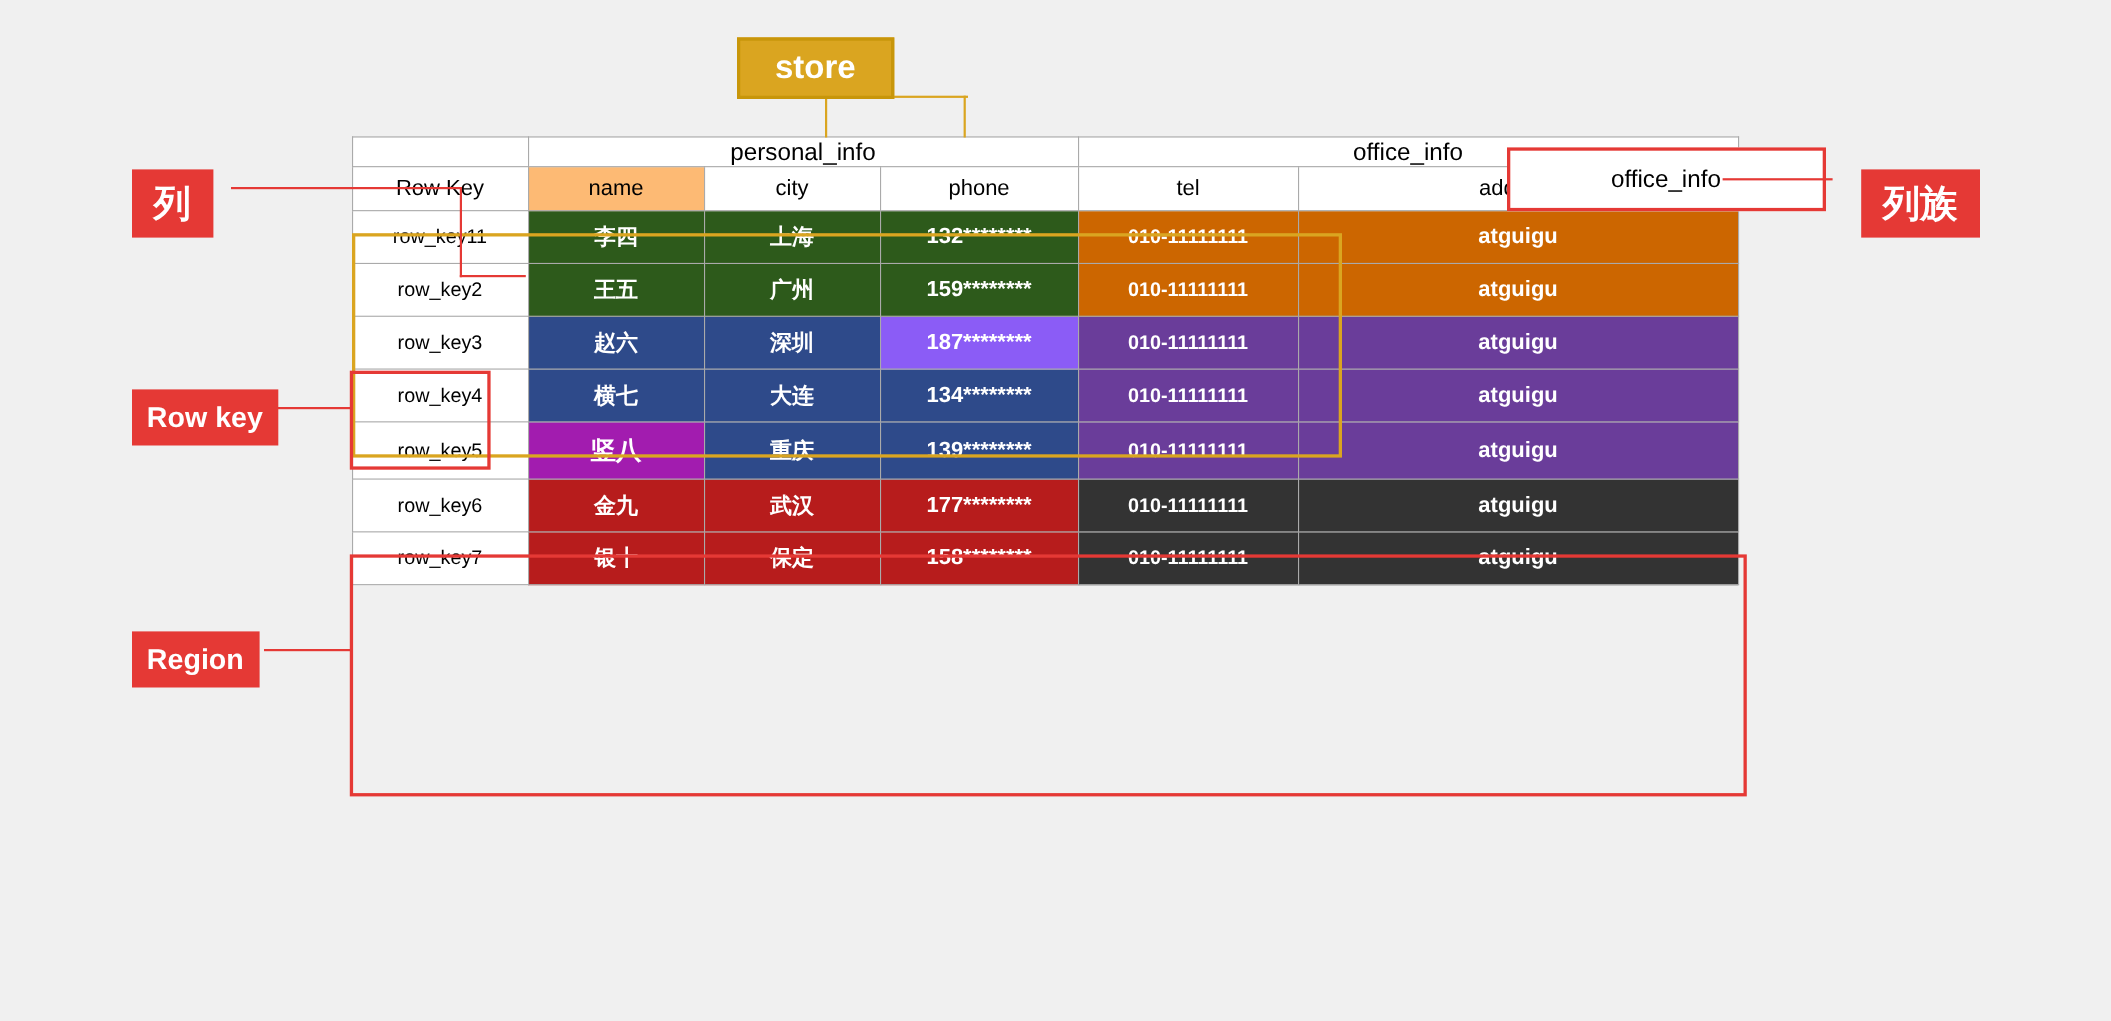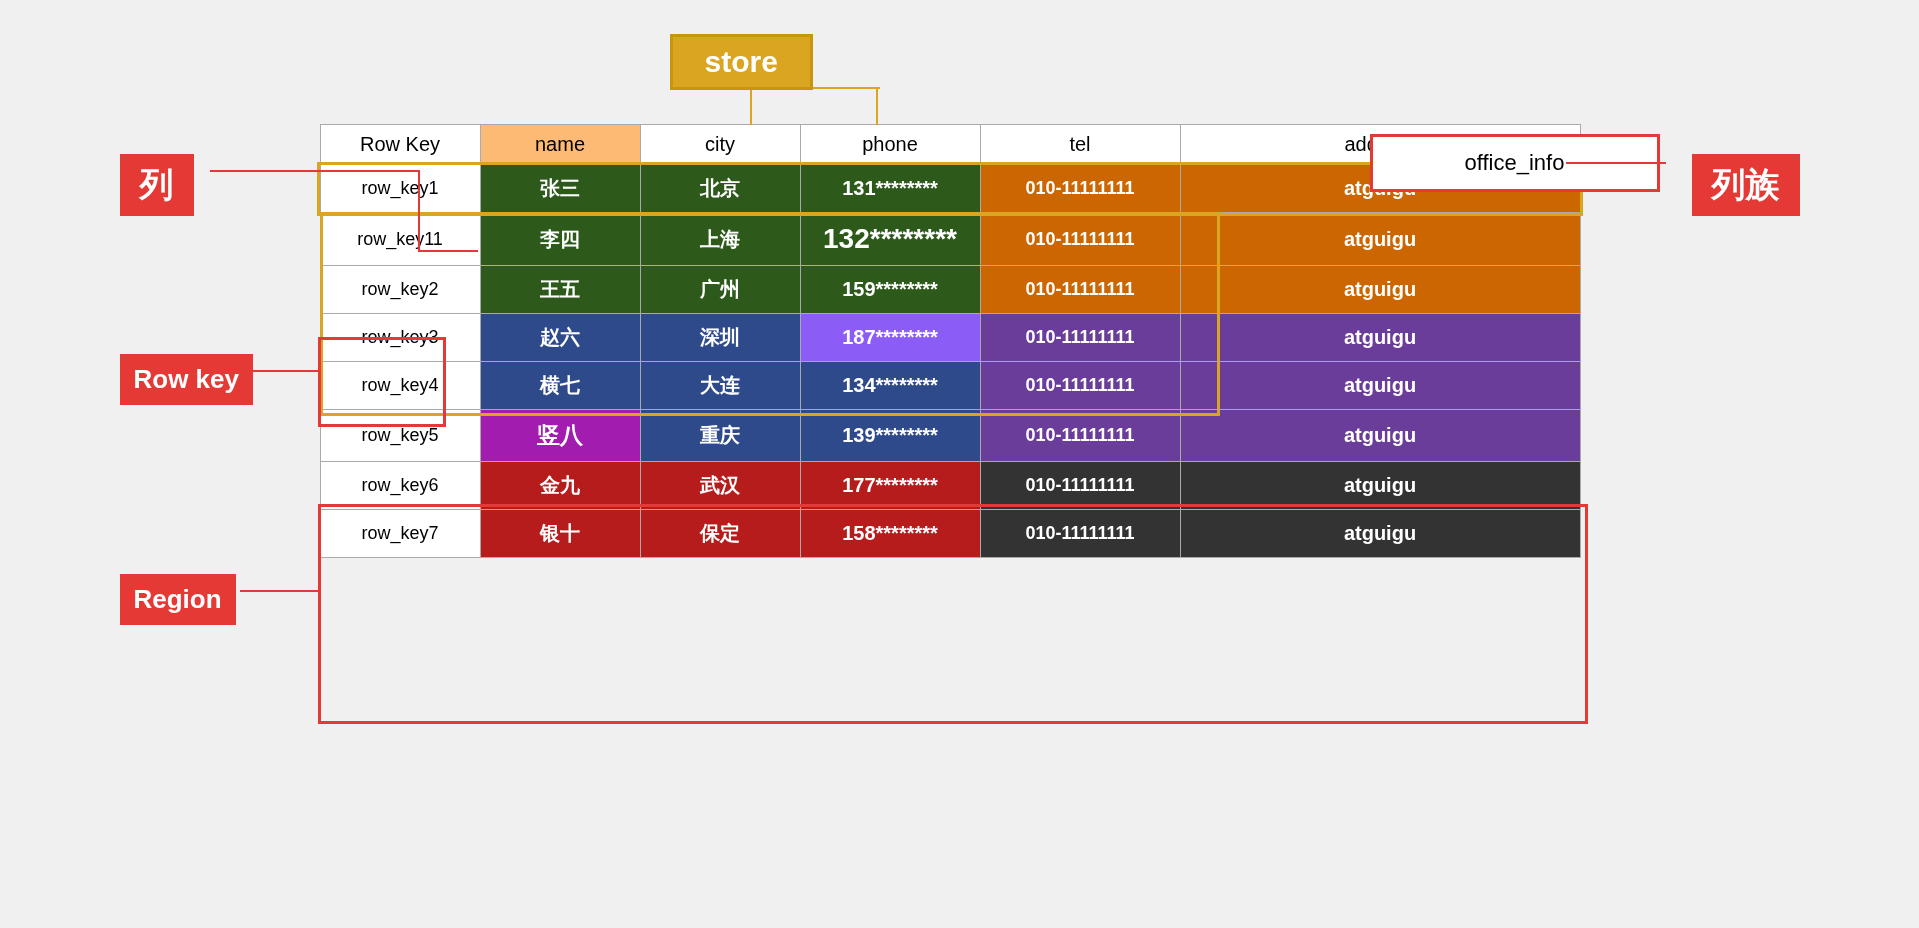--- a/index.html
+++ b/index.html
@@ -66,44 +66,41 @@
         <col style="width:160px">
         <col style="width:160px">
         <col style="width:160px">
         <col style="width:180px">
         <col style="width:200px">
         <col style="width:200px">
         <col style="width:200px">
       </colgroup>
 
       <tbody>
+          <tr>
+        <td style="border:1.5px solid #aaa; background:white; text-align:center;"></td>
+        <td colspan="3" style="border:1.5px solid #aaa; background:white; text-align:center; font-size:22px;">personal_info</td>
+        <td colspan="3" style="border:1.5px solid #aaa; background:white; text-align:center; font-size:22px;">office_info</td>
+      </tr>
 
       <tr>
         <td style="border:1.5px solid #aaa; background:white; text-align:center; font-size:20px; padding:8px;">Row Key</td>
         <td style="border:1.5px solid #aaa; background:#fdba74; text-align:center; font-size:20px; padding:8px;">name</td>
         <td style="border:1.5px solid #aaa; background:white; text-align:center; font-size:20px; padding:8px;">city</td>
         <td style="border:1.5px solid #aaa; background:white; text-align:center; font-size:20px; padding:8px;">phone</td>
         <td style="border:1.5px solid #aaa; background:white; text-align:center; font-size:20px; padding:8px;">tel</td>
         <td colspan="2" style="border:1.5px solid #aaa; background:white; text-align:center; font-size:20px; padding:8px;">address</td>
       </tr>
 
-      <tr style="outline:3px solid #DAA520;">
-        <td style="border:1.5px solid #aaa; background:white; text-align:center; font-size:18px; padding:10px 6px;">row_key1</td>
-        <td style="border:1.5px solid #aaa; background:#2d5a1b; color:white; text-align:center; font-size:20px; font-weight:bold; padding:10px 6px;">张三</td>
-        <td style="border:1.5px solid #aaa; background:#2d5a1b; color:white; text-align:center; font-size:20px; font-weight:bold; padding:10px 6px;">北京</td>
-        <td style="border:1.5px solid #aaa; background:#2d5a1b; color:white; text-align:center; font-size:20px; font-weight:bold; padding:10px 6px;">131********</td>
-        <td style="border:1.5px solid #aaa; background:#cc6600; color:white; text-align:center; font-size:18px; font-weight:bold; padding:10px 6px;">010-11111111</td>
-        <td colspan="2" style="border:1.5px solid #aaa; background:#cc6600; color:white; text-align:center; font-size:20px; font-weight:bold; padding:10px 6px;">atguigu</td>
-      </tr>
 
       <tr>
         <td style="border:1.5px solid #aaa; background:white; text-align:center; font-size:18px; padding:10px 6px;">row_key11</td>
         <td style="border:1.5px solid #aaa; background:#2d5a1b; color:white; text-align:center; font-size:20px; font-weight:bold; padding:10px 6px;">李四</td>
         <td style="border:1.5px solid #aaa; background:#2d5a1b; color:white; text-align:center; font-size:20px; font-weight:bold; padding:10px 6px;">上海</td>
-        <td style="border:1.5px solid #aaa; background:#2d5a1b; color:white; text-align:center; font-size:28px; font-weight:bold; padding:10px 6px;margin-left:39px;">132********</td>
+        <td style="border:1.5px solid #aaa; background:#2d5a1b; color:white; text-align:center; font-size:20px; font-weight:bold; padding:10px 6px;margin-left:39px;">132********</td>
         <td style="border:1.5px solid #aaa; background:#cc6600; color:white; text-align:center; font-size:18px; font-weight:bold; padding:10px 6px;">010-11111111</td>
         <td colspan="2" style="border:1.5px solid #aaa; background:#cc6600; color:white; text-align:center; font-size:20px; font-weight:bold; padding:10px 6px;">atguigu</td>
       </tr>
 
       <tr>
         <td style="border:1.5px solid #aaa; background:white; text-align:center; font-size:18px; padding:10px 6px;">row_key2</td>
         <td style="border:1.5px solid #aaa; background:#2d5a1b; color:white; text-align:center; font-size:20px; font-weight:bold; padding:10px 6px;">王五</td>
         <td style="border:1.5px solid #aaa; background:#2d5a1b; color:white; text-align:center; font-size:20px; font-weight:bold; padding:10px 6px;">广州</td>
         <td style="border:1.5px solid #aaa; background:#2d5a1b; color:white; text-align:center; font-size:20px; font-weight:bold; padding:10px 6px;">159********</td>
         <td style="border:1.5px solid #aaa; background:#cc6600; color:white; text-align:center; font-size:18px; font-weight:bold; padding:10px 6px;">010-11111111</td>

